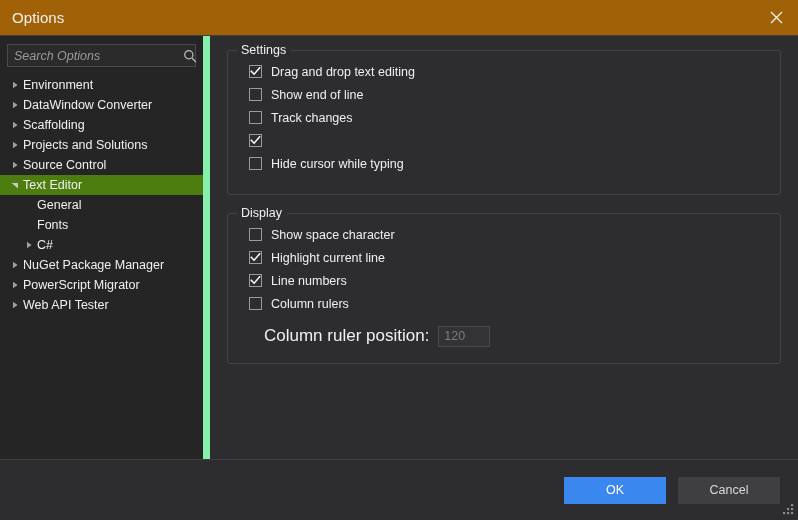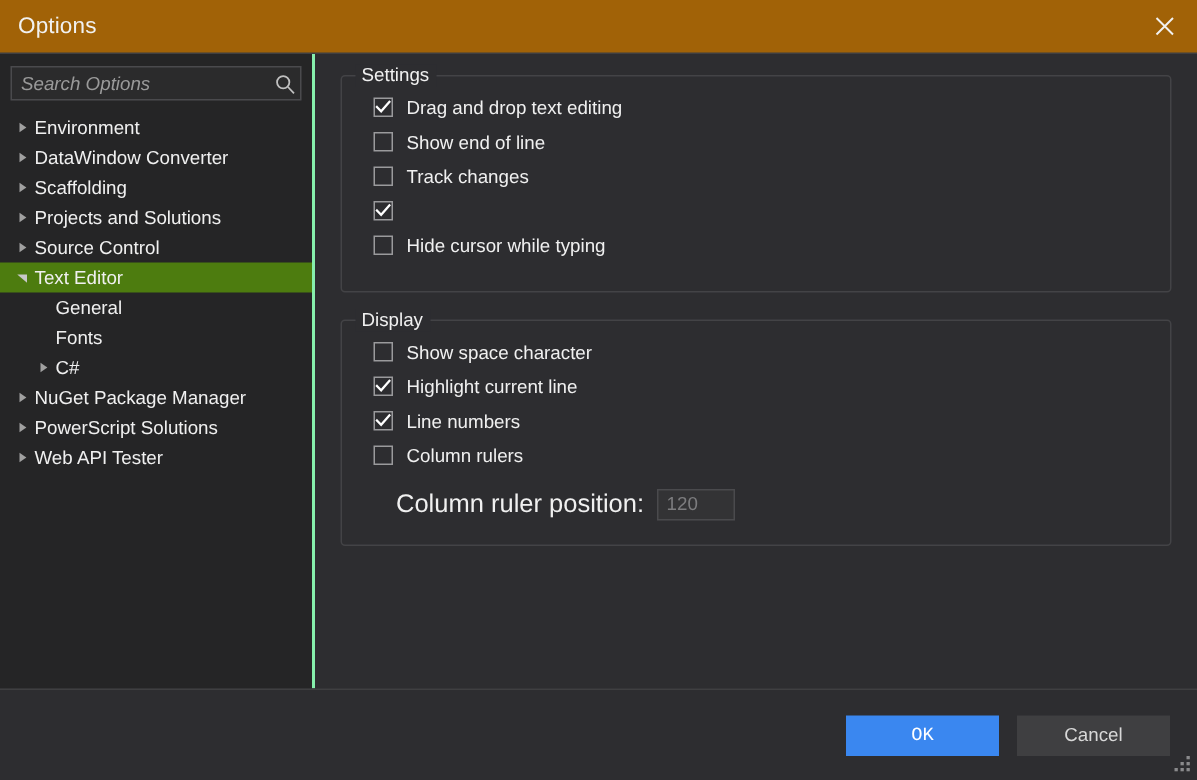--- a/index.html
+++ b/index.html
@@ -56,21 +56,21 @@
     flex: 1;
     display: flex;
     min-height: 0;
   }
 
   
   .sidebar {
     width: 210px;
     min-width: 210px;
     background: #252526;
-    border-right: 2px solid #86efac;
+    border-right: 7px solid #86efac;
     display: flex;
     flex-direction: column;
     box-sizing: border-box;
   }
   .search-wrap {
     padding: 8px 7px 6px 7px;
   }
   .search-box {
     position: relative;
     height: 23px;
@@ -233,21 +233,20 @@
     font-family: "Liberation Sans", sans-serif;
     font-size: 12.5px;
     border: none;
     cursor: default;
     outline: none;
   }
   .btn-primary {
     background: #3a87f0;
     color: #ffffff;
     margin-right: 12px;
-    font-family: Liberation Mono, monospace;
   }
   .btn-secondary {
     background: #3f3f41;
     color: #d8d8d8;
   }
   .grip {
     position: absolute;
     right: 3px;
     bottom: 3px;
     width: 14px;
@@ -354,21 +353,21 @@
               </svg>
             </span>
             <span class="tree-label">NuGet Package Manager</span>
           </div>
           <div class="tree-item">
             <span class="arrow">
               <svg width="8" height="8" viewBox="0 0 8 8">
                 <path d="M2 0.8 L6.6 4 L2 7.2 Z" fill="#a0a0a0"></path>
               </svg>
             </span>
-            <span class="tree-label">PowerScript Solutions</span>
+            <span class="tree-label">PowerScript Migrator</span>
           </div>
           <div class="tree-item">
             <span class="arrow">
               <svg width="8" height="8" viewBox="0 0 8 8">
                 <path d="M2 0.8 L6.6 4 L2 7.2 Z" fill="#a0a0a0"></path>
               </svg>
             </span>
             <span class="tree-label">Web API Tester</span>
           </div>
         </div>

